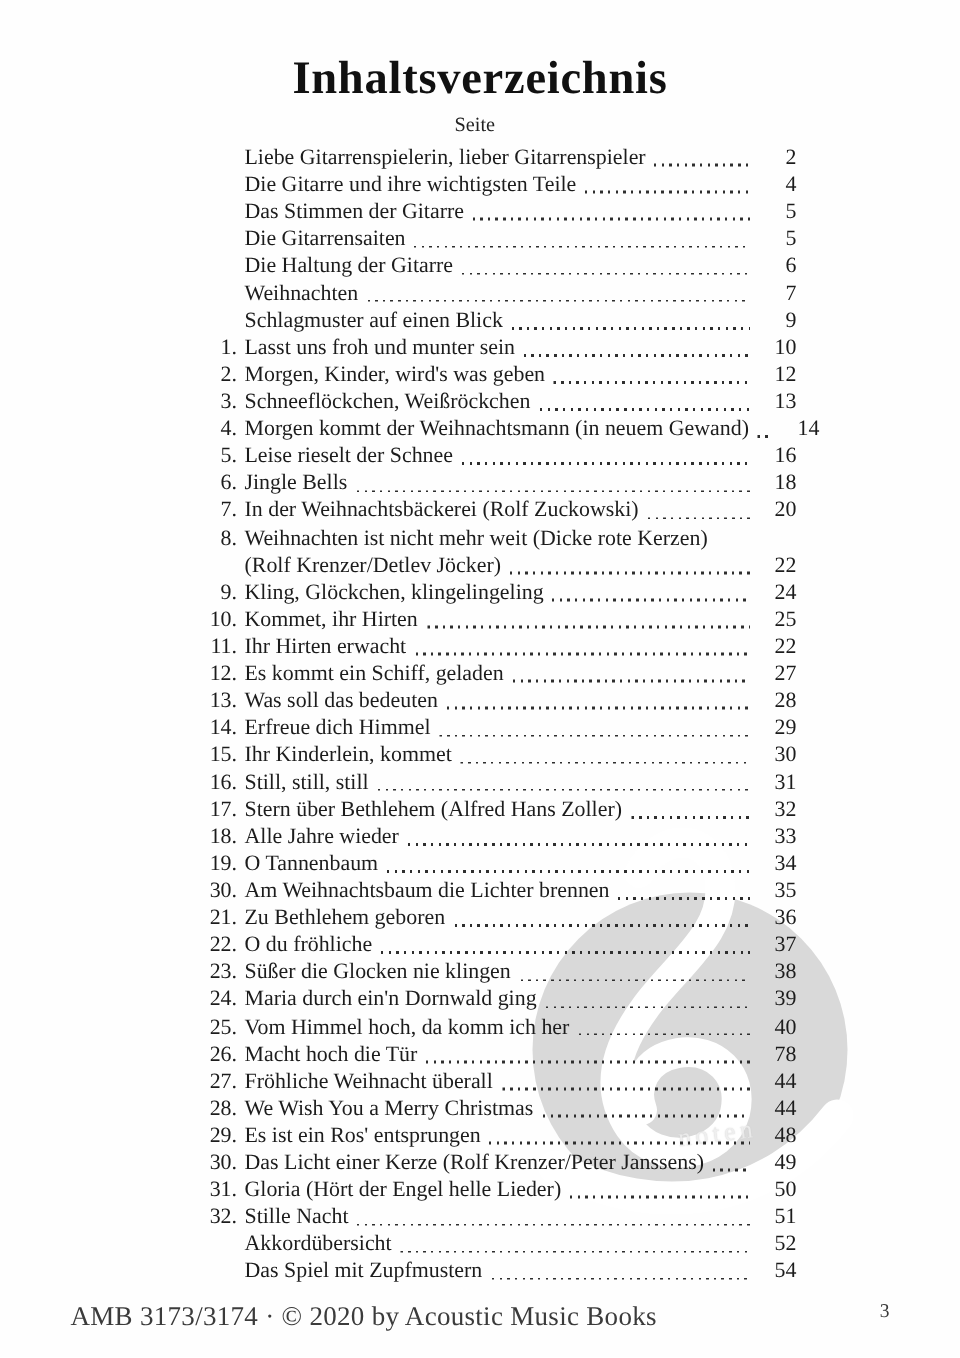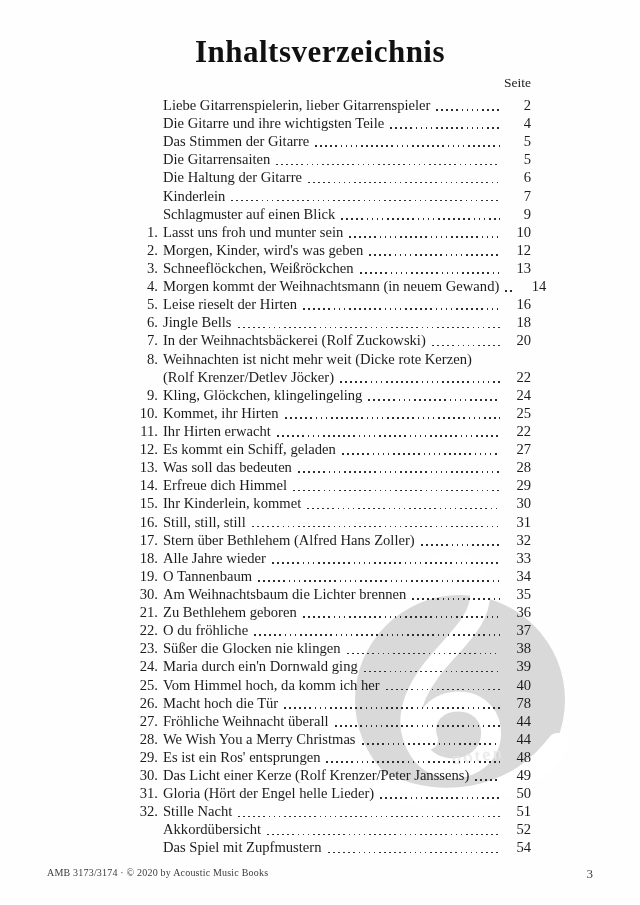--- a/index.html
+++ b/index.html
@@ -23,40 +23,40 @@
   }
   
   .content{position:absolute;inset:0;z-index:1;}
   .doc-title{
     position:absolute;top:34px;left:0;width:100%;
     text-align:center;font-size:31px;font-weight:700;
     letter-spacing:.5px;color:#111;margin:0;
   }
   .seite{
     position:absolute;top:75px;left:102px;width:429px;
-    text-align:right;font-size:13.5px;color:#222;
+    text-align:center;font-size:13.5px;color:#222;
   }
   .toc{
     position:absolute;top:96px;left:102px;width:429px;
     font-size:14.6px;line-height:18.12px;
   }
   .toc-line{display:flex;align-items:baseline;height:18.12px;white-space:pre;margin-left:34px;}
   .num{flex:0 0 22px;text-align:right;margin-right:5px;}
   .ttl{flex:0 0 auto;}
   .dots{
     flex:1 1 auto;min-width:10px;align-self:flex-end;
     height:1.7px;margin:0 5px 3.2px 6px;
     background-image:repeating-linear-gradient(90deg,#2e2e2e 0 1.6px,transparent 1.6px 5.1px);
   }
   .pg{flex:0 0 26px;text-align:right;}
   .nodots{justify-content:flex-start;}
   
   .footer-left{
     position:absolute;left:47px;top:867px;
-    font-size:10px;color:#3b3b3b;letter-spacing:.2px;
+    font-size:18px;color:#3b3b3b;letter-spacing:.2px;
   }
   .footer-page{
     position:absolute;right:47px;top:866px;
     font-size:13px;color:#3b3b3b;
   }
 </style>
 </head>
 <body>
 
 <div class="page">
@@ -100,21 +100,21 @@
     <span class="pg">5</span>
   </div>
         <div class="toc-line">
     <span class="num"></span>
     <span class="ttl">Die Haltung der Gitarre</span>
     <span class="dots"></span>
     <span class="pg">6</span>
   </div>
         <div class="toc-line">
     <span class="num"></span>
-    <span class="ttl">Kinderlein</span>
+    <span class="ttl">Weihnachten</span>
     <span class="dots"></span>
     <span class="pg">7</span>
   </div>
         <div class="toc-line">
     <span class="num"></span>
     <span class="ttl">Schlagmuster auf einen Blick</span>
     <span class="dots"></span>
     <span class="pg">9</span>
   </div>
         <div class="toc-line">
@@ -136,21 +136,21 @@
     <span class="pg">13</span>
   </div>
         <div class="toc-line">
     <span class="num">4.</span>
     <span class="ttl">Morgen kommt der Weihnachtsmann (in neuem Gewand)</span>
     <span class="dots"></span>
     <span class="pg">14</span>
   </div>
         <div class="toc-line">
     <span class="num">5.</span>
-    <span class="ttl">Leise rieselt der Hirten</span>
+    <span class="ttl">Leise rieselt der Schnee</span>
     <span class="dots"></span>
     <span class="pg">16</span>
   </div>
         <div class="toc-line">
     <span class="num">6.</span>
     <span class="ttl">Jingle Bells</span>
     <span class="dots"></span>
     <span class="pg">18</span>
   </div>
         <div class="toc-line">

